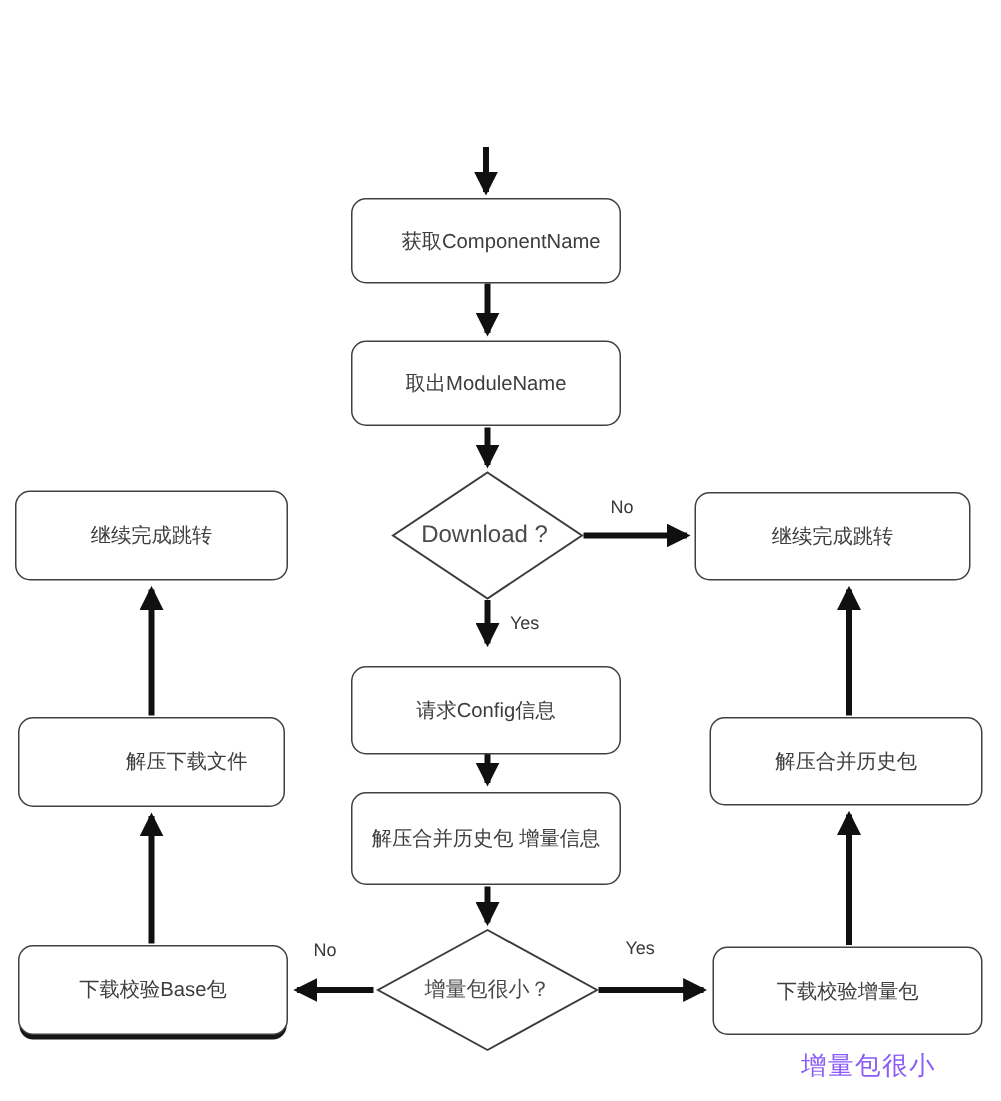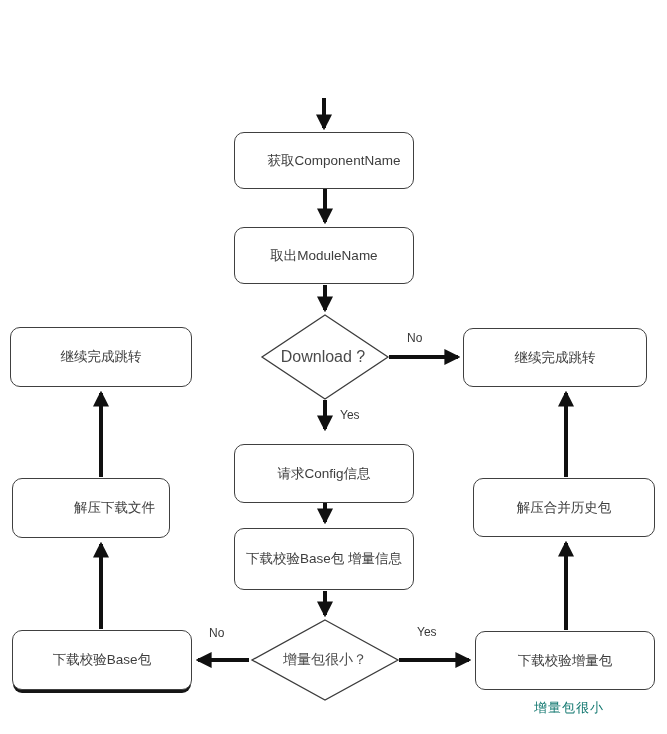--- a/index.html
+++ b/index.html
@@ -40,22 +40,22 @@
   }
   .edge-label{
     position:absolute;
     color:#383838;
     font-size:12px;
     background:transparent;
     white-space:nowrap;
   }
   .note{
     position:absolute;
-    color:#0f766e;
-    font-size:13px;
+    color:#8b5cf6;
+    font-size:17px;
     letter-spacing:1px;
     white-space:nowrap;
   }
   svg line{stroke:#101010;stroke-width:4;}
   svg polygon.diamond{fill:#ffffff;stroke:#3c3c3c;stroke-width:1.3;}
 </style>
 </head>
 <body>
 
 <div class="canvas">
@@ -100,24 +100,24 @@
 
   <div class="node rect" style="left:463px;top:328px;width:184px;height:59px;">
     <span>继续完成跳转</span>
   </div>
 
   <div class="node rect" style="left:234px;top:444px;width:180px;height:59px;">
     <span>请求Config信息</span>
   </div>
 
   <div class="node rect" style="left:234px;top:528px;width:180px;height:62px;">
-    <span>下载校验Base包 增量信息</span>
+    <span>解压合并历史包 增量信息</span>
   </div>
 
-  <div class="node rect" style="left:12px;top:478px;width:158px;height:60px;padding-left:47px;">
+  <div class="node rect" style="left:12px;top:478px;width:178px;height:60px;padding-left:47px;">
     <span>解压下载文件</span>
   </div>
 
   <div class="node rect" style="left:473px;top:478px;width:182px;height:59px;">
     <span>解压合并历史包</span>
   </div>
 
   <div class="node rect shadowed" style="left:12px;top:630px;width:180px;height:60px;">
     <span>下载校验Base包</span>
   </div>

